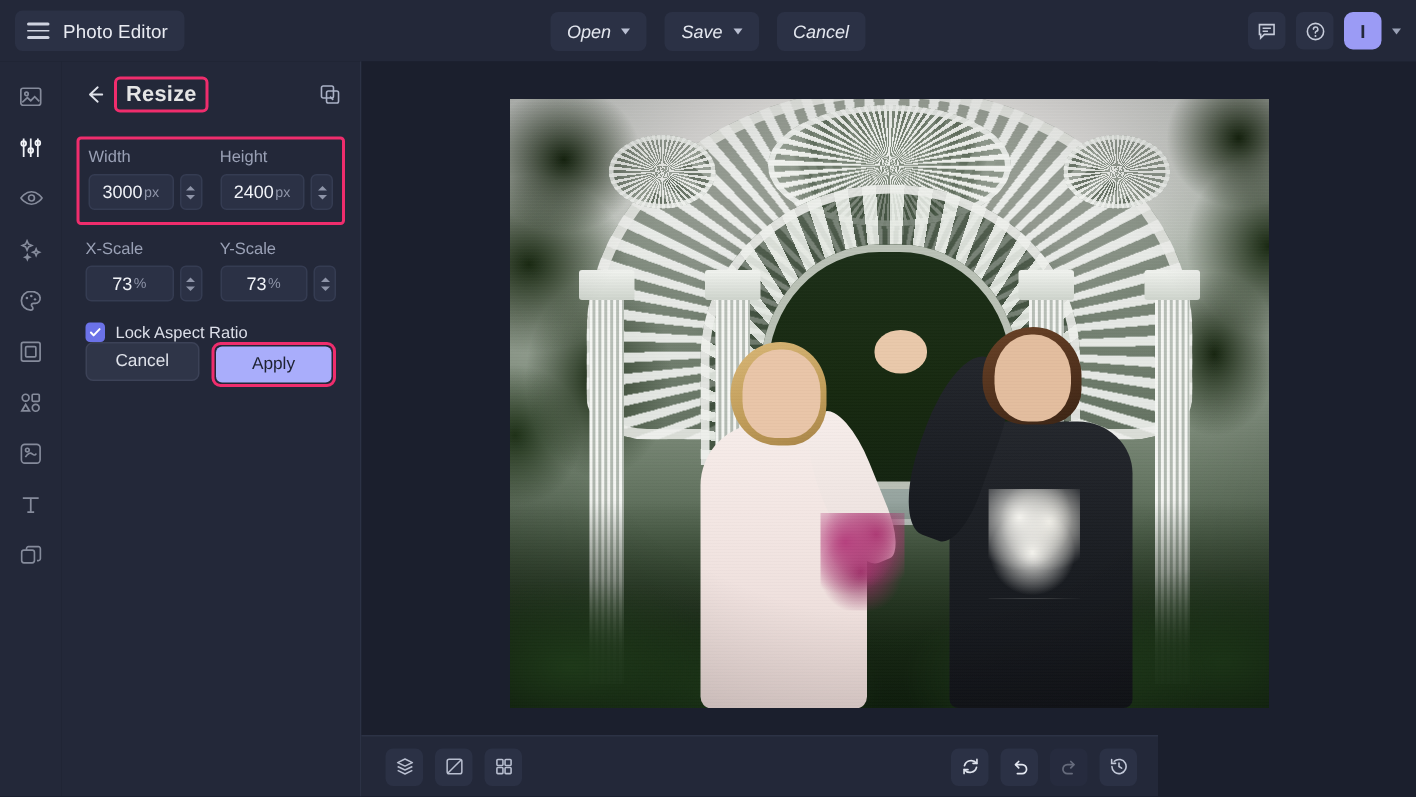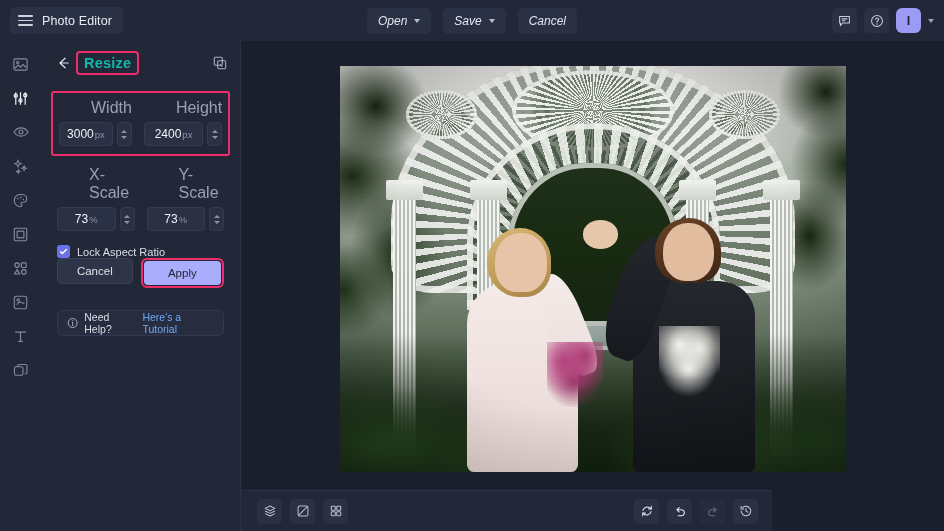--- a/index.html
+++ b/index.html
@@ -69,31 +69,31 @@
   #panel {
     position: absolute; left: 41px; top: 41px; width: 200px; height: 490px;
     background: #232839; border-right: 1px solid #2c3245;
   }
   #panel-head {
     display: flex; align-items: center; height: 44px; padding: 0 12px 0 14px;
   }
   #back-arrow { width: 16px; height: 16px; cursor: pointer; flex: none; }
   #panel-title-wrap { position: relative; margin-left: 7px; }
   #panel-title {
-    font-size: 14.5px; font-weight: 700; color: #14b8a6; letter-spacing: .2px;
+    font-size: 14.5px; font-weight: 700; color: #e5e5e5; letter-spacing: .2px;
     padding: 2px 6px;
   }
   .hl-pink { outline: 2.5px solid #ef2d6d; border-radius: 2px; }
   #duplicate-icon { margin-left: auto; cursor: pointer; }
 
   #panel-body { padding: 0 14px; }
 
   .field-group { display: flex; gap: 12px; }
   .field { flex: 1; }
-  .field-label { font-size: 16px; color: #9aa1b6; margin-bottom: 5px; display: block; margin-left: 32px; }
+  .field-label { font-size: 11px; color: #9aa1b6; margin-bottom: 5px; display: block; }
   .input-row { display: flex; gap: 4px; align-items: stretch; }
   .num-input {
     flex: 1; height: 24px; background: #2b3145; border: 1px solid #353c52;
     border-radius: 4px; display: flex; align-items: center; justify-content: center;
     gap: 1px; cursor: text;
   }
   .num-val { font-size: 12px; color: #f0f2f7; }
   .num-unit { font-size: 9.5px; color: #8e94a8; }
   .spin {
     width: 15px; height: 24px; background: #2b3145; border: 1px solid #353c52;
@@ -552,29 +552,20 @@
         <span id="lock-label">Lock Aspect Ratio</span>
       </div>
 
       <div id="btnrow">
         <button id="cancel-btn">Cancel</button>
         <div id="apply-wrap">
           <button id="apply-btn">Apply</button>
         </div>
       </div>
 
-      <div id="help-box">
-        <svg width="12" height="12" viewBox="0 0 14 14" fill="none" stroke="#b7bdcd" stroke-width="1.1">
-          <circle cx="7" cy="7" r="5.6"></circle>
-            <path d="M7 6.2v4" stroke-linecap="round"></path>
-            <circle cx="7" cy="4.2" r=".7" fill="#b7bdcd" stroke="none"></circle>
-        </svg>
-        <span id="help-text">Need Help?</span>
-        <span id="help-link">Here's a Tutorial</span>
-      </div>
 
     </div>
   </div>
 
   <div id="canvas-area">
     <div id="photo">
       <div class="layer" id="sky"></div>
       <div class="layer" id="treesL"></div>
       <div class="layer" id="treesR"></div>
       <div class="layer" id="dome"></div>

